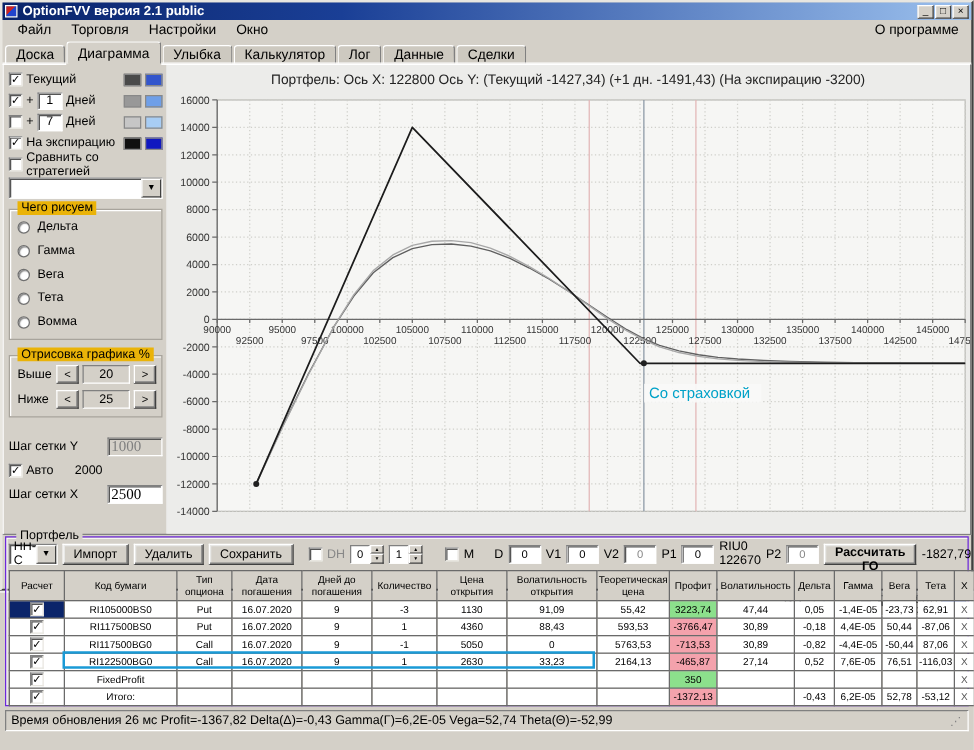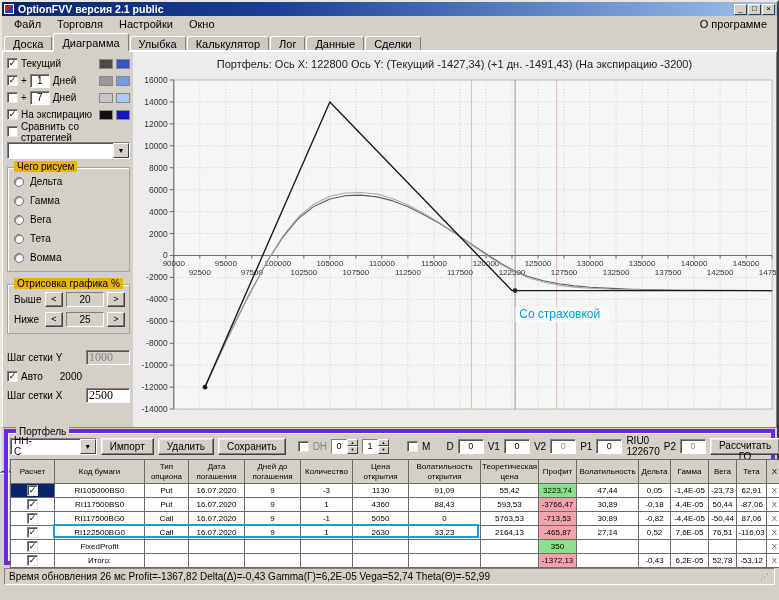--- a/index.html
+++ b/index.html
@@ -49,24 +49,24 @@
   .field-row { display:flex; align-items:center; height:19px; gap:3px; }
   .field-input { width:44px; height:15px; margin-left:auto; background:#fff; border:1px solid; border-color:#808080 #fff #fff #808080; box-shadow:inset 1px 1px 0 #555; font-size:12px; padding:0 2px; font-family:Liberation Serif, serif; }
   .field-input.disabled { background:#d4d0c8; color:#808080; }
 
   .chart-panel { flex:1; background:#ececea; display:flex; flex-direction:column; overflow:hidden; }
   .chart-title { height:20px; text-align:center; font-size:11px; padding-top:6px; color:#222; }
   svg { display:block; }
 
   
   .portfolio { flex:0 0 139px; padding:1px 2px; }
-  .pf-box { border:4px solid #6d28d9; box-shadow:inset 1px 1px 0 #fff; height:136px; padding:3px 2px 0 2px; position:relative; }
+  .pf-box { border:1px solid #6d28d9; box-shadow:inset 1px 1px 0 #fff; height:136px; padding:3px 2px 0 2px; position:relative; }
   .pf-box .glabel { position:absolute; top:-7px; left:8px; background:#d4d0c8; padding:0 3px; font-size:10px; }
   .pf-toolbar { display:flex; align-items:center; height:20px; gap:4px; font-size:10px; margin-bottom:3px; }
-  .combo { width:92px; height:17px; background:#fff; border:1px solid; border-color:#808080 #fff #fff #808080; box-shadow:inset 1px 1px 0 #555; display:flex; align-items:center;gap:48px; }
+  .combo { width:92px; height:17px; background:#fff; border:1px solid; border-color:#808080 #fff #fff #808080; box-shadow:inset 1px 1px 0 #555; display:flex; align-items:center; }
   .combo .cval { flex:1; padding-left:3px; }
   .btn { background:#d4d0c8; border:1px solid; border-color:#fff #404040 #404040 #fff; box-shadow:inset -1px -1px 0 #808080, inset 1px 1px 0 #e8e8e6; padding:1px 8px; font-size:10px; font-family:"Liberation Sans",sans-serif; height:17px; }
   .spin { display:flex; height:15px; }
   .spin .sval { width:16px; background:#fff; border:1px solid; border-color:#808080 #fff #fff #808080; text-align:center; font-size:9px; line-height:13px; }
   .spin .arr { width:11px; display:flex; flex-direction:column; }
   .spin .arr div { flex:1; background:#d4d0c8; border:1px solid; border-color:#fff #404040 #404040 #fff; font-size:4px; line-height:5px; text-align:center; }
   .tb-input { width:26px; height:15px; background:#fff; border:1px solid; border-color:#808080 #fff #fff #808080; box-shadow:inset 1px 1px 0 #555; text-align:center; font-size:9px; font-family:"Liberation Sans",sans-serif; }
   .tb-input.muted { color:#888; }
   .muted-label { color:#888; }
   .margin-val { font-size:10px; white-space:nowrap; }
@@ -399,21 +399,21 @@
         <input class="tb-input" value="0" style="">
         <span>V1</span>
         <input class="tb-input" value="0" style="">
         <span>V2</span>
         <input class="tb-input muted" value="0" style="">
         <span>P1</span>
         <input class="tb-input" value="0" style="">
         <span>RIU0 122670</span>
         <span>P2</span>
         <input class="tb-input muted" value="0" style="">
-        <button class="btn" style="margin-left:auto;">Рассчитать ГО</button>
+        <button class="btn" style="margin-left:auto;font-weight:bold;">Рассчитать ГО</button>
         <span class="margin-val">-1827,79 п.</span>
 
       </div>
       <div class="table-wrap" id="table-wrap">
         <table id="pf-table">
           <colgroup>
             <col style="width:44px">
               <col style="width:90px">
               <col style="width:44px">
               <col style="width:56px">

